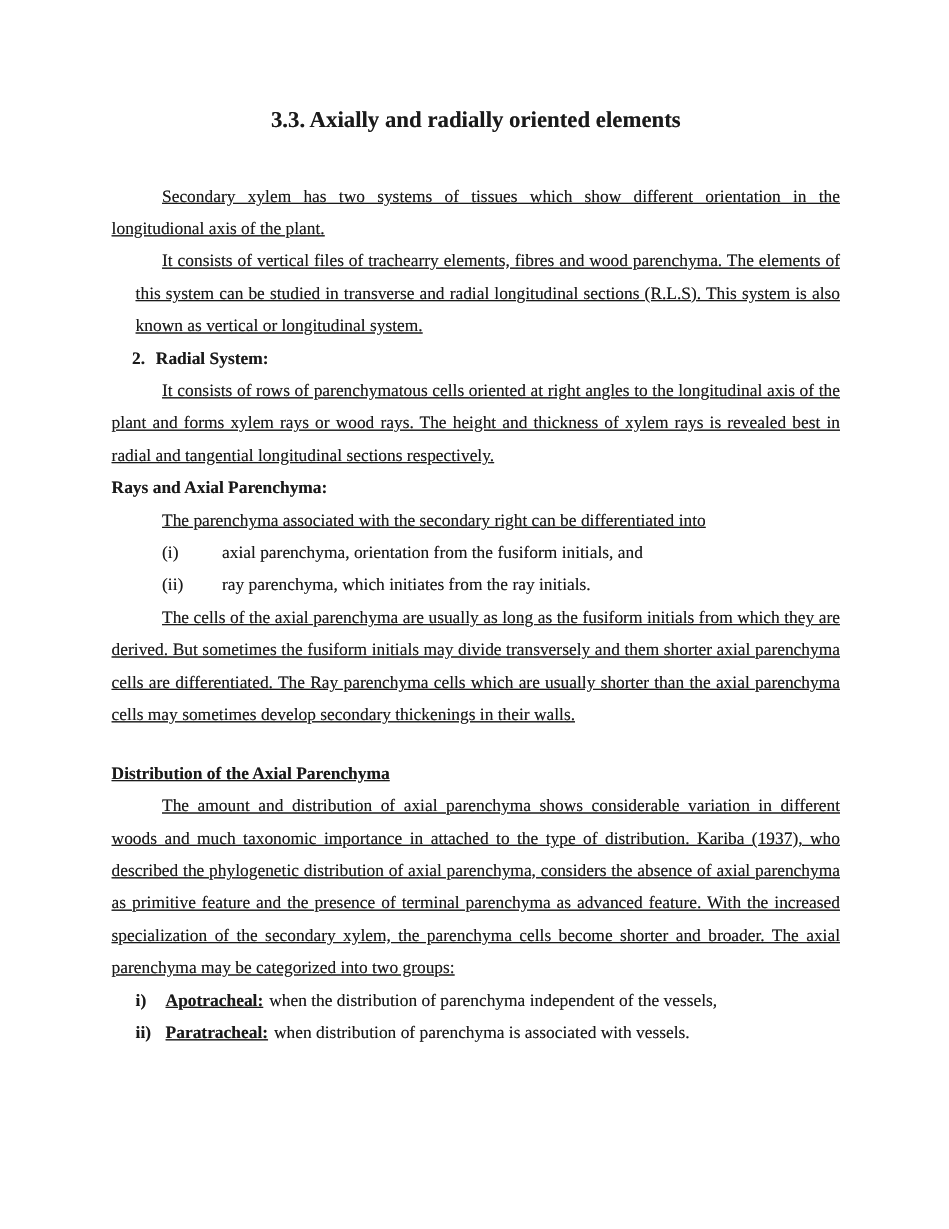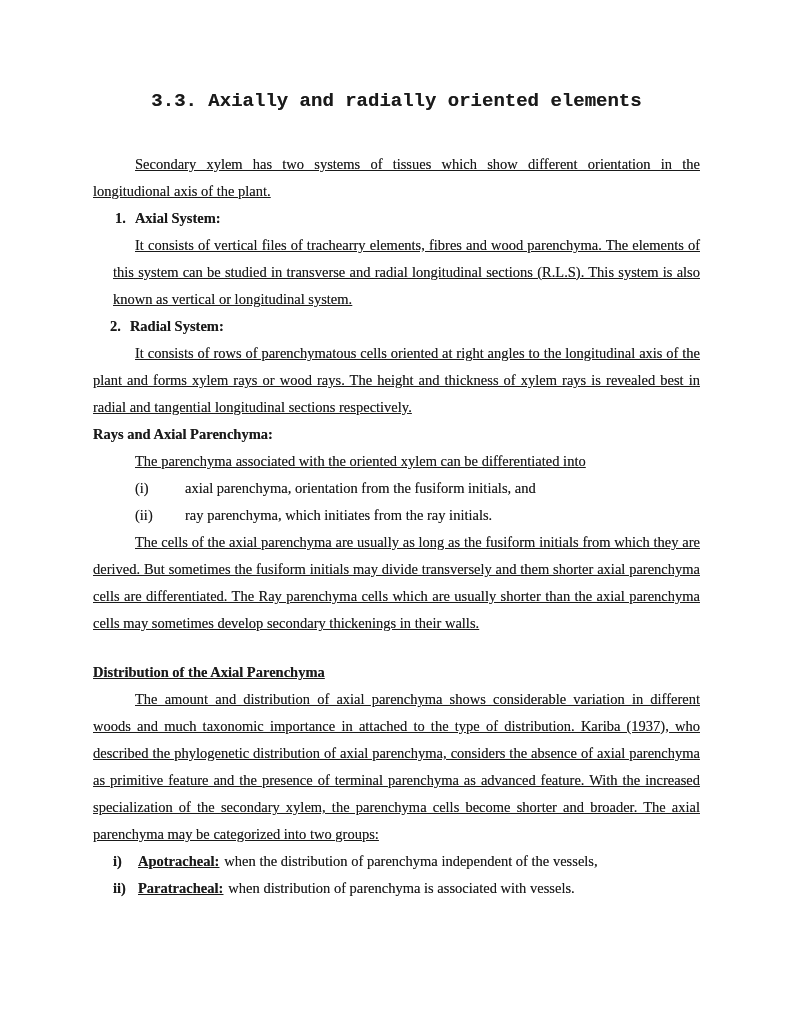--- a/index.html
+++ b/index.html
@@ -21,21 +21,20 @@
     line-height: 27px;
     text-align: justify;
     text-shadow: 0 0 0.45px rgba(20,20,20,0.55);
   }
   .title {
     font-size: 19px;
     font-weight: bold;
     text-align: center;
     margin: 0 0 37px 0;
     line-height: 26px;
-    font-family: Liberation Mono, monospace;
   }
   .para { margin: 0; text-decoration: underline; }
   .indent-lg { text-indent: 42px; }
   .indent-sm { text-indent: 22px; margin-left: 20px; }
   .num-heading { font-weight: bold; }
   .h1-indent { margin-left: 22px; }
   .h2-indent { margin-left: 17px; }
   .num-heading .num { margin-right: 9px; }
   .bold-heading { font-weight: bold; }
   .underlined { text-decoration: underline; }
@@ -49,32 +48,29 @@
 </head>
 <body>
 
 <div class="page">
   <div class="doc">
 
     <h1 class="title">3.3. Axially and radially oriented elements</h1>
 
     <p class="para indent-lg">Secondary xylem has two systems of tissues which show different orientation in the longitudional axis of the plant.</p>
 
-    <div class="num-heading h1-indent">
-      <span class="num">1.</span><span>Axial System:</span>
-    </div>
     <p class="para indent-sm">It consists of vertical files of trachearry elements, fibres and wood parenchyma. The elements of this system can be studied in transverse and radial longitudinal sections (R.L.S). This system is also known as vertical or longitudinal system.</p>
 
     <div class="num-heading h2-indent">
       <span class="num">2.</span><span>Radial System:</span>
     </div>
     <p class="para indent-lg">It consists of rows of parenchymatous cells oriented at right angles to the longitudinal axis of the plant and forms xylem rays or wood rays. The height and thickness of xylem rays is revealed best in radial and tangential longitudinal sections respectively.</p>
 
     <div class="bold-heading">Rays and Axial Parenchyma:</div>
-    <p class="para indent-lg">The parenchyma associated with the oriented xylem can be differentiated into</p>
+    <p class="para indent-lg">The parenchyma associated with the secondary right can be differentiated into</p>
 
     <div>
       <div class="rlist-item">
         <span class="rmarker">(i)</span>
         <span>axial parenchyma, orientation from the fusiform initials, and</span>
       </div>
       <div class="rlist-item">
         <span class="rmarker">(ii)</span>
         <span>ray parenchyma, which initiates from the ray initials.</span>
       </div>

